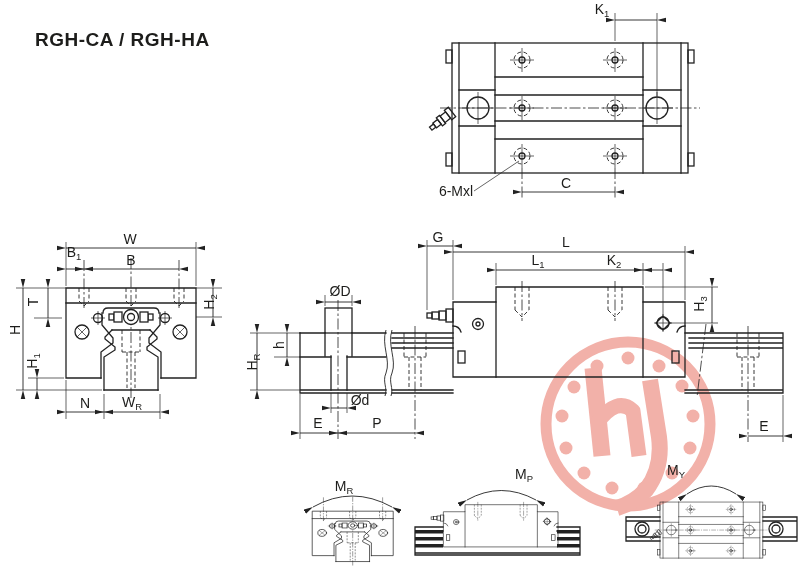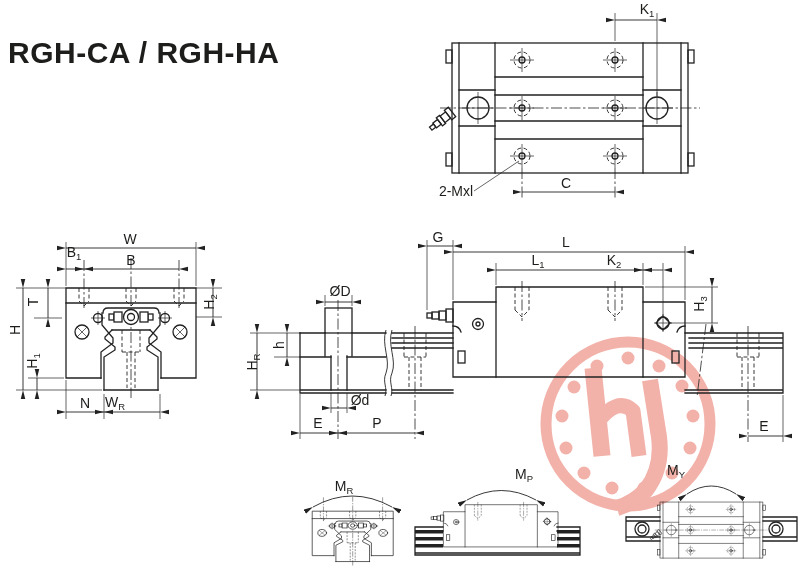--- a/index.html
+++ b/index.html
@@ -1,19 +1,19 @@
 <!DOCTYPE html>
 <html><head>
 <meta charset="utf-8">
 <style>
   html,body{margin:0;padding:0;background:#fff;}
   #stage{position:relative;width:800px;height:569px;background:#ffffff;overflow:hidden;
          font-family:"Liberation Sans", sans-serif;color:#222;}
   #stage svg{position:absolute;left:0;top:0;}
-  .title{position:absolute;left:8px;top:16px;font-size:30px;font-weight:bold;
+  .title{position:absolute;left:35px;top:16px;font-size:19px;font-weight:bold;
          letter-spacing:0.5px;color:#1d1d1b;}
   .lbl{position:absolute;font-size:14px;color:#1d1d1b;white-space:nowrap;
        transform:translate(-50%,-50%);line-height:1;}
   .lbl.rot{transform:translate(-50%,-50%) rotate(-90deg);}
   .lbl .sub{font-size:9.5px;vertical-align:-3px;}
   
   .s{stroke:#222;stroke-width:1.3;fill:none;stroke-linecap:square;}
   .t{stroke:#222;stroke-width:0.7;fill:none;}
   .d{stroke:#222;stroke-width:0.9;fill:none;}
   .dash{stroke:#222;stroke-width:0.9;fill:none;stroke-dasharray:4 2.5;}
@@ -268,33 +268,33 @@
         <circle cx="642" cy="529" r="4" class="s"></circle>
     <circle cx="776" cy="529" r="7" class="s"></circle>
         <circle cx="776" cy="529" r="4" class="s"></circle>
     <use href="#gv-top" transform="translate(462.9,483.5) scale(0.436,0.431)"></use>
     <path class="d" marker-start="url(#arr)" marker-end="url(#arr)" d="M687,494 Q711,478 736,494"></path>
   </g>
 </svg>
 
 <h1 class="title">RGH-CA / RGH-HA</h1>
 
-<div class="lbl" style="left:647px;top:10px"><span>K</span><span class="sub">1</span></div>
+<div class="lbl" style="left:602px;top:10px"><span>K</span><span class="sub">1</span></div>
 <div class="lbl" style="left:566px;top:183px"><span>C</span></div>
-<div class="lbl" style="left:456px;top:191px"><span>2-Mxl</span></div>
+<div class="lbl" style="left:456px;top:191px"><span>6-Mxl</span></div>
 
 <div class="lbl" style="left:130px;top:239px"><span>W</span></div>
 <div class="lbl" style="left:74px;top:253px"><span>B</span><span class="sub">1</span></div>
 <div class="lbl" style="left:131px;top:260px"><span>B</span></div>
 <div class="lbl rot" style="left:33px;top:302px"><span>T</span></div>
 <div class="lbl rot" style="left:210px;top:302px"><span>H</span><span class="sub">2</span></div>
 <div class="lbl rot" style="left:15px;top:330px"><span>H</span></div>
 <div class="lbl rot" style="left:33px;top:361px"><span>H</span><span class="sub">1</span></div>
 <div class="lbl" style="left:85px;top:403px"><span>N</span></div>
-<div class="lbl" style="left:115px;top:403px"><span>W</span><span class="sub">R</span></div>
+<div class="lbl" style="left:132px;top:403px"><span>W</span><span class="sub">R</span></div>
 
 <div class="lbl" style="left:438px;top:237px"><span>G</span></div>
 <div class="lbl" style="left:566px;top:242px"><span>L</span></div>
 <div class="lbl" style="left:538px;top:261px"><span>L</span><span class="sub">1</span></div>
 <div class="lbl" style="left:614px;top:261px"><span>K</span><span class="sub">2</span></div>
 <div class="lbl rot" style="left:700px;top:304px"><span>H</span><span class="sub">3</span></div>
 <div class="lbl" style="left:340px;top:291px"><span>ØD</span></div>
 <div class="lbl rot" style="left:279px;top:345px"><span>h</span></div>
 <div class="lbl rot" style="left:253px;top:362px"><span>H</span><span class="sub">R</span></div>
 <div class="lbl" style="left:360px;top:400px"><span>Ød</span></div>

